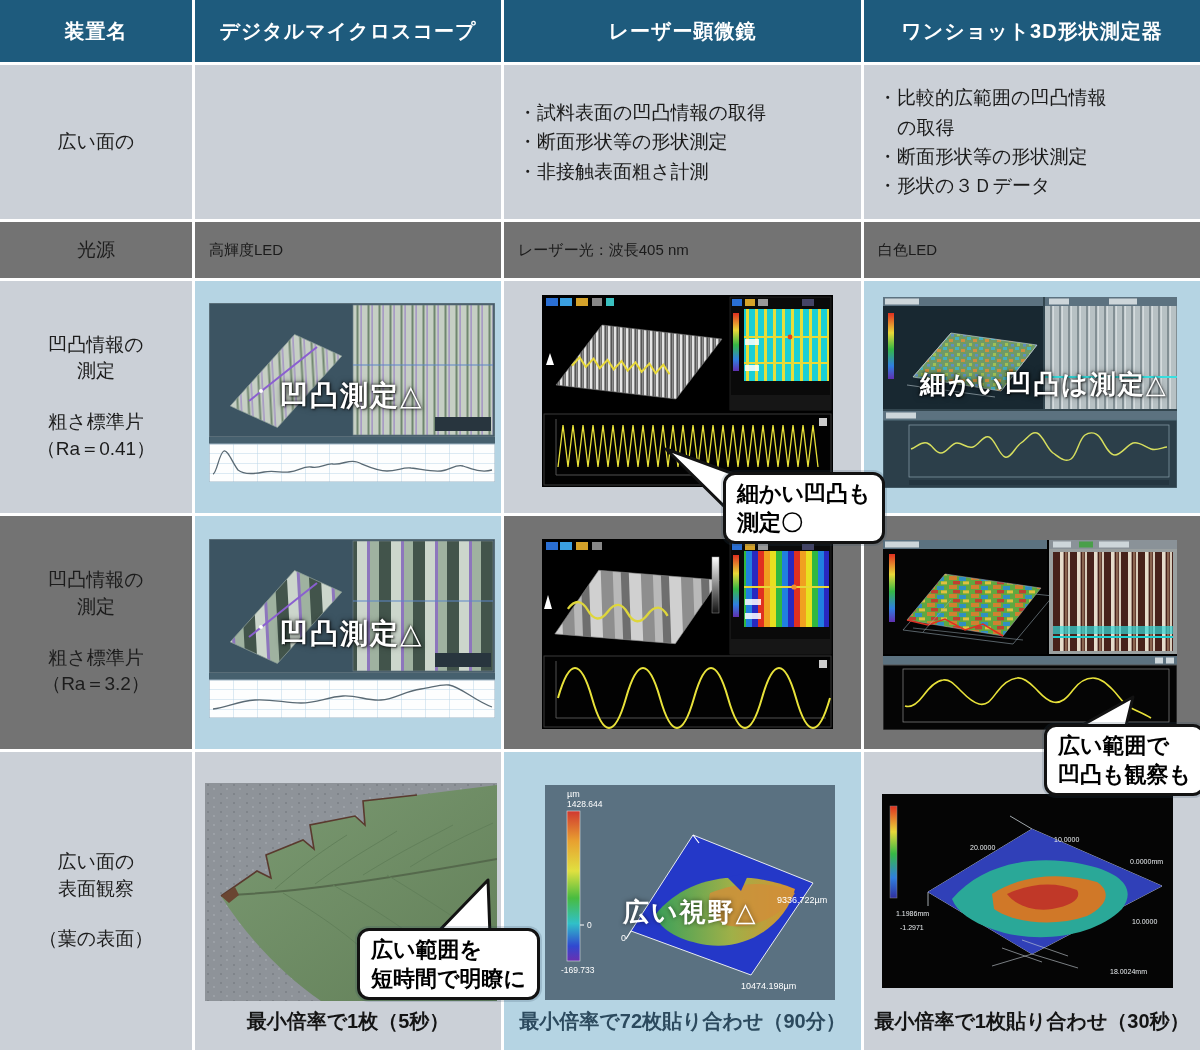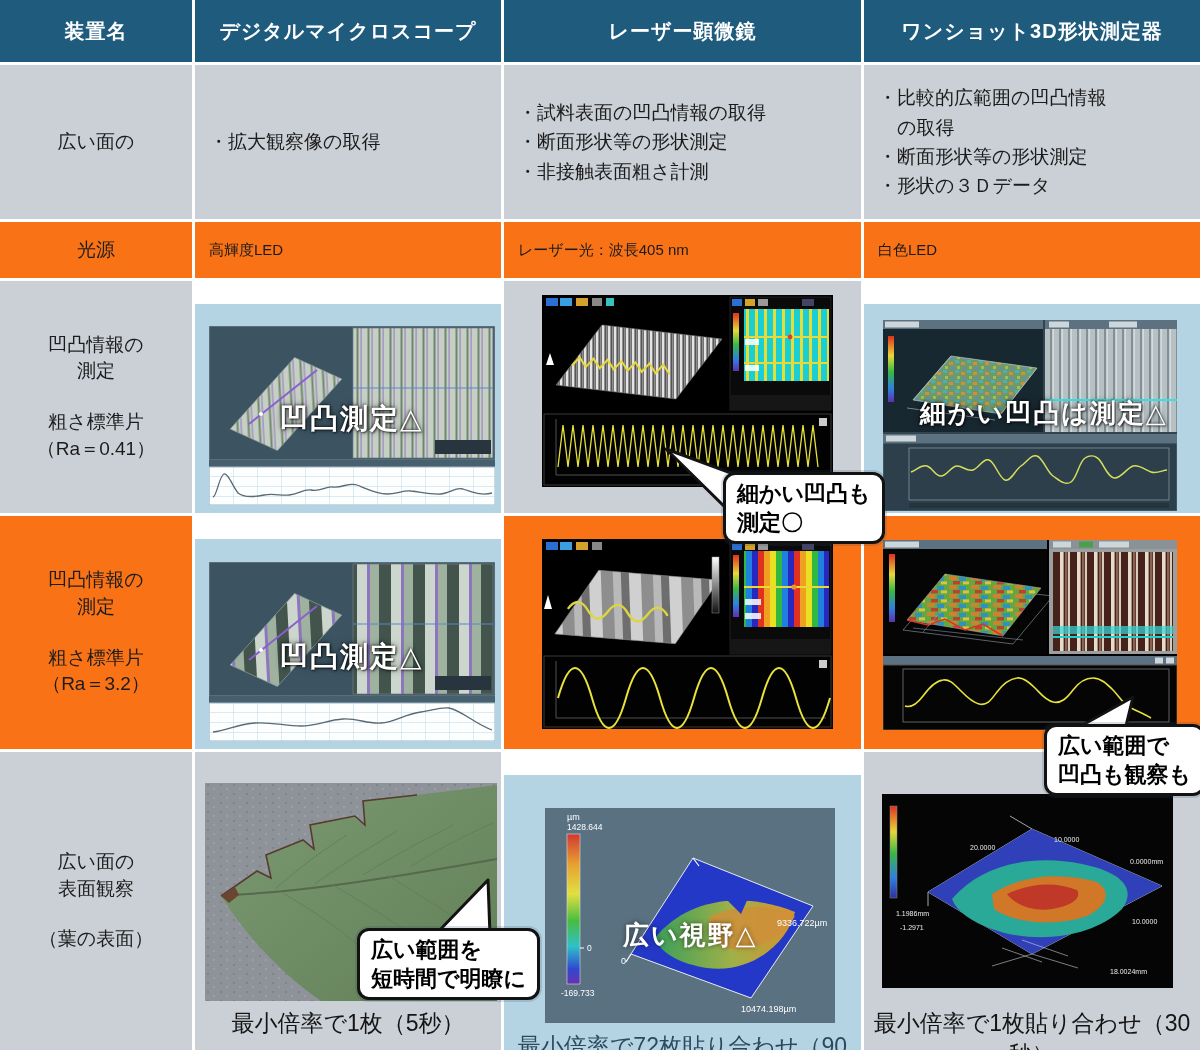--- a/index.html
+++ b/index.html
@@ -2,31 +2,31 @@
 <html><head>
 <meta charset="utf-8">
 <style>
   html,body{margin:0;padding:0;background:#fff;}
   body{width:1200px;height:1050px;font-family:"Liberation Sans","DejaVu Sans",sans-serif;color:#1b1b1b;}
   .table{position:relative;display:grid;grid-template-columns:192px 306px 357px 336px;
          grid-template-rows:62px 154px 56px 232px 233px 298px;gap:3px;width:1200px;height:1006px;background:#fff;}
   .cell{position:relative;}
   .hdr{background:#1e5b7d;color:#fff;font-weight:bold;font-size:20px;display:flex;align-items:center;justify-content:center;letter-spacing:1px;}
   .gray{background:#cbd0d7;}
-  .lite{background:#f97316;}
-  .blue{background:#b5d4e3;margin-top:23px;}
+  .lite{background:#737373;}
+  .blue{background:#b5d4e3;}
   .rowlabel{display:flex;flex-direction:column;align-items:center;justify-content:center;text-align:center;font-size:19px;line-height:1.4;color:#1c1c1c;}
   .lblgap{height:24px;}
   .usage{display:flex;flex-direction:column;justify-content:center;height:100%;padding-left:14px;font-size:19px;line-height:1.55;}
   .usage .cont{padding-left:19px;}
   .lightval{display:flex;align-items:center;height:100%;padding-left:14px;font-size:15px;}
   .shot{position:absolute;}
   .overlay-text{position:absolute;color:#fff;font-weight:bold;font-size:28px;letter-spacing:2px;white-space:nowrap;
     text-shadow:0 0 6px rgba(0,0,0,.6),1px 1px 2px rgba(0,0,0,.7),-1px -1px 2px rgba(0,0,0,.4);}
-  .caption{position:absolute;left:0;right:0;text-align:center;font-weight:normal;font-size:23px;color:#141414;}
+  .caption{position:absolute;left:0;right:0;text-align:center;font-weight:bold;font-size:20px;color:#141414;}
   .caption.navy{color:#2c4a5e;}
   .bubble-layer{position:absolute;inset:0;pointer-events:none;margin-left:36px;}
   .tails{position:absolute;left:0;top:0;z-index:5;}
   .bubble{position:absolute;z-index:6;background:#fff;border:3px solid #121212;border-radius:12px;
           padding:4px 11px;font-size:22px;font-weight:bold;line-height:1.32;color:#000;white-space:nowrap;
           box-shadow:0 0 0 2px rgba(46,70,96,.18);}
   svg{display:block;}
 </style>
 </head>
 <body>
@@ -43,21 +43,20 @@
       <span>レーザー顕微鏡</span>
     </div>
   <div class="cell hdr">
       <span>ワンショット3D形状測定器</span>
     </div>
 
   <div class="cell gray rowlabel">
       <span>広い面の</span>
     </div>
   <div class="cell gray usage">
-    <div>・拡大観察像の取得</div>
   </div>
   <div class="cell gray usage">
     <div>・試料表面の凹凸情報の取得</div>
     <div>・断面形状等の形状測定</div>
     <div>・非接触表面粗さ計測</div>
   </div>
   <div class="cell gray usage">
     <div>・比較的広範囲の凹凸情報</div>
     <div class="cont">の取得</div>
     <div>・断面形状等の形状測定</div>
@@ -197,21 +196,21 @@
       <path d="M30,80 L68,36 M118,94 L154,48 M24,88 L112,100" fill="none" stroke="#b9c6cc" stroke-width="0.6"></path>
       <rect x="162" y="9" width="132" height="103" fill="url(#e-vs)"></rect>
       <line x1="162" y1="80" x2="294" y2="80" stroke="#39e0e0" stroke-width="2"></line>
       <rect x="0" y="114" width="294" height="9" fill="#5c7280"></rect>
         <rect x="3" y="115.5" width="30" height="6" fill="#cdd6da"></rect>
       <rect x="0" y="123" width="294" height="68" fill="#2c3f4a" stroke="#55707c" stroke-width="1"></rect>
       <rect x="26" y="128" width="260" height="52" fill="none" stroke="#8aa0ac" stroke-width="0.7"></rect>
       <path d="M28,152 C34,150 38,144 44,146 C50,148 52,156 58,156 C64,156 68,146 74,146 C80,146 84,152 90,150 C96,148 100,138 106,140 C112,142 116,158 122,160 C128,162 132,150 138,146 C144,142 148,134 154,136 C160,138 164,152 170,156 C176,160 182,166 188,162 C194,158 196,142 202,138 C208,134 214,136 218,142 C222,148 226,158 232,158 C238,158 244,148 250,146 C256,144 262,150 268,152 C274,154 280,150 284,150" fill="none" stroke="#d6de5e" stroke-width="1.5"></path>
       <rect x="26" y="183" width="260" height="5" fill="#243540"></rect>
     </svg>
-    <div class="overlay-text" style="left:56px;top:92px;font-size:26px">細かい凹凸は測定△</div>
+    <div class="overlay-text" style="left:56px;top:86px;font-size:26px">細かい凹凸は測定△</div>
   </div>
 
   <div class="cell lite rowlabel">
     <span>凹凸情報の</span>
     <span>測定</span>
     <span class="lblgap"></span>
     <span>粗さ標準片</span>
     <span>（Ra＝3.2）</span>
   </div>
 

